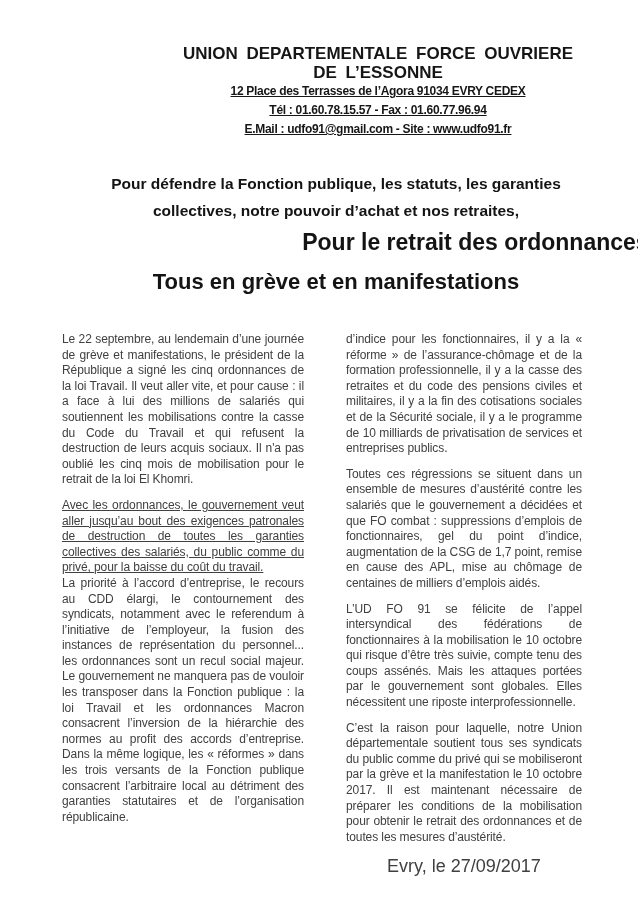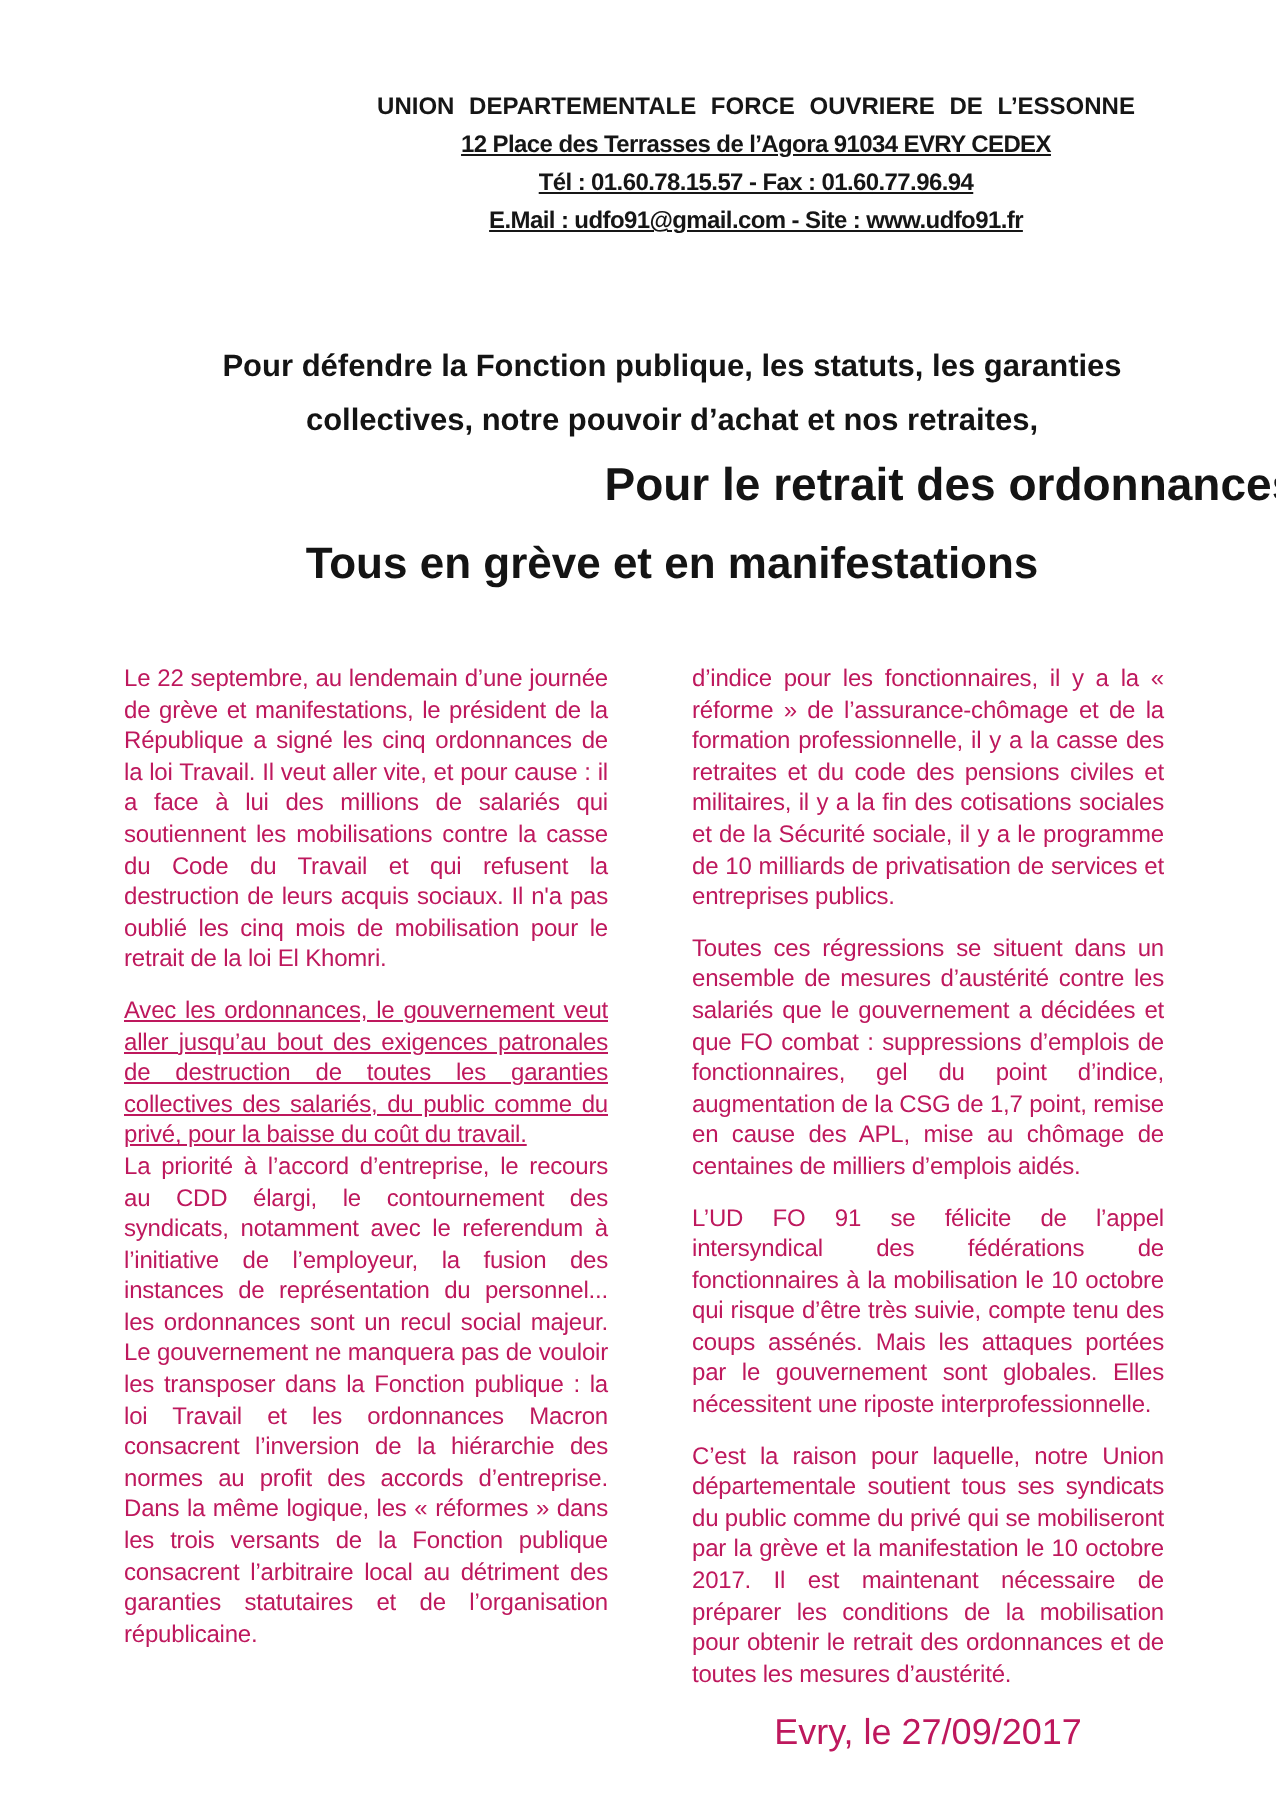--- a/index.html
+++ b/index.html
@@ -78,21 +78,21 @@
     position: absolute;
     left: 168px;
     top: 44px;
     width: 420px;
     text-align: center;
     font-weight: bold;
     font-size: 12px;
     line-height: 19px;
     color: #161616;
   }
-  .org-line-1 { font-size: 12px; word-spacing: 4px; }
+  .org-line-1 { font-size: 17px; word-spacing: 4px; }
   .org-line-rest { letter-spacing: -0.3px; text-decoration: underline; }
 
   
   .headline {
     position: absolute;
     left: 0;
     top: 170px;
     width: 638px;
     text-align: center;
     color: #141414;
@@ -122,21 +122,21 @@
     position: absolute;
     left: 62px;
     top: 332px;
     width: 520px;
     display: flex;
     gap: 42px;
     font-size: 12px;
     line-height: 15.6px;
     letter-spacing: -0.1px;
     text-align: justify;
-    color: #be185d;
+    color: #404040;
   }
   .col-left  { width: 242px; }
   .col-right { width: 236px; }
   .columns p { margin: 0 0 10px 0; }
   .columns p.tight { margin-bottom: 0; text-decoration: underline; }
   .date-line {
     text-align: center;
     margin-top: 14px;
     font-size: 18px;
     letter-spacing: 0;

